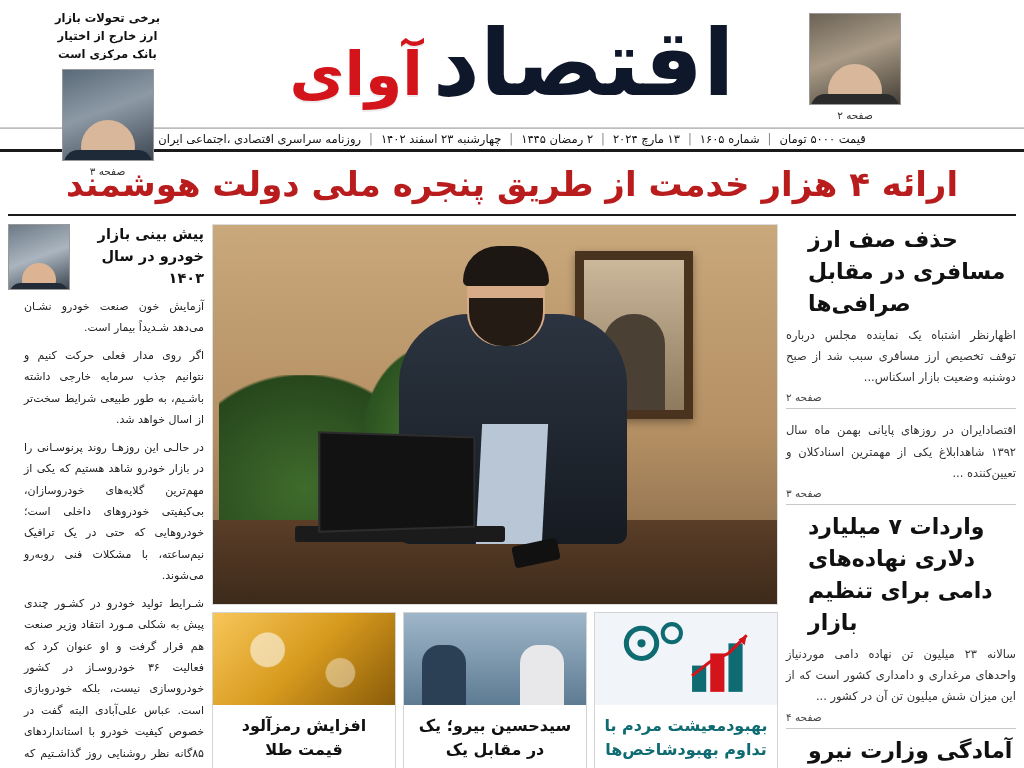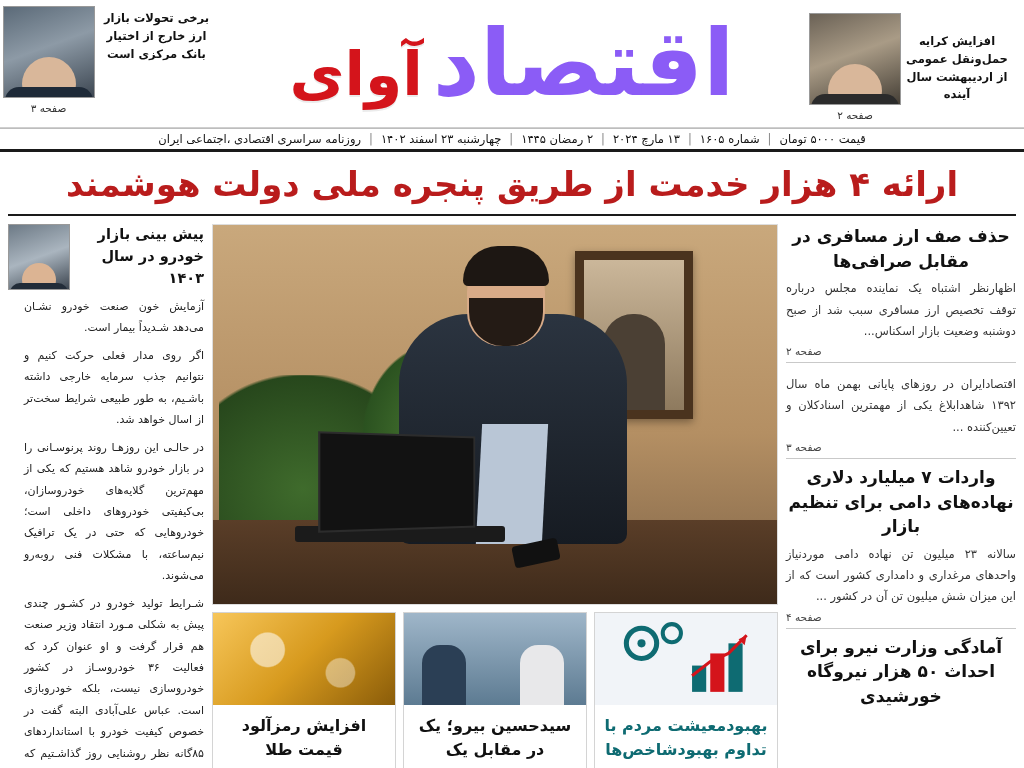--- a/index.html
+++ b/index.html
@@ -66,21 +66,21 @@
   }
   .logo-red {
     color: #d4141b;
     font-size: 60px;
     font-weight: bold;
     letter-spacing: -2px;
     line-height: 0.95;
     text-shadow: 0 2px 0 rgba(0,0,0,.08);
   }
   .logo-black {
-    color: #8b5cf6;
+    color: #0f172a;
     font-size: 92px;
     font-weight: bold;
     letter-spacing: -2px;
     line-height: 0.95;
     text-align: center;
   }
 
   
   .infobar {
     height: 24px;
@@ -114,22 +114,23 @@
     direction: rtl;
     padding: 8px 8px 0 8px;
     gap: 8px;
     height: 556px;
   }
 
   
   .col-right { width: 230px; display:flex; flex-direction:column; gap:6px; }
   .news-item { border-bottom: 1px solid #c9c9c9; padding-bottom: 5px; }
   .news-title {
-    font-size: 17px; font-weight: bold; color:#111; line-height:1.45;
-    text-align: center;
+    font-size: 22px; font-weight: bold; color:#111; line-height:1.45;
+    text-align: left;
+    margin-left: 22px;
   }
   .news-sum {
     font-size: 11.5px; color:#333; line-height:1.85; text-align: justify;
     margin-top: 5px;
   }
   .news-page { font-size: 10.5px; color:#444; text-align:left; margin-top:3px; }
 
   
   .col-center { flex: 1; display:flex; flex-direction:column; gap:7px; }
   .lead-photo {
@@ -272,32 +273,31 @@
 
 <div class="page">
 
   <div class="masthead">
 
     <div class="mast-side mast-right">
       <div style="display:flex;flex-direction:column;align-items:center;">
         <div class="mast-photo p2"></div>
         <div class="mast-page">صفحه ۲</div>
       </div>
-      <div class="mast-caption">افزایش کرایه حمل‌ونقل عمومی از اردیبهشت سال آینده</div>
     </div>
 
     <div class="mast-title-wrap">
       <div class="logo">
         <span class="logo-black">اقتصاد</span>
         <span class="logo-red">آوای</span>
       </div>
     </div>
 
     <div class="mast-side">
-      <div style="display:flex;flex-direction:row;gap:6px;">
+      <div style="display:flex;flex-direction:column;gap:6px;">
         <div class="mast-caption">برخی تحولات بازار ارز خارج از اختیار بانک مرکزی است</div>
         <div style="display:flex;flex-direction:column;align-items:center;">
           <div class="mast-photo"></div>
           <div class="mast-page">صفحه ۳</div>
         </div>
       </div>
     </div>
   </div>
 
   <div class="infobar">

